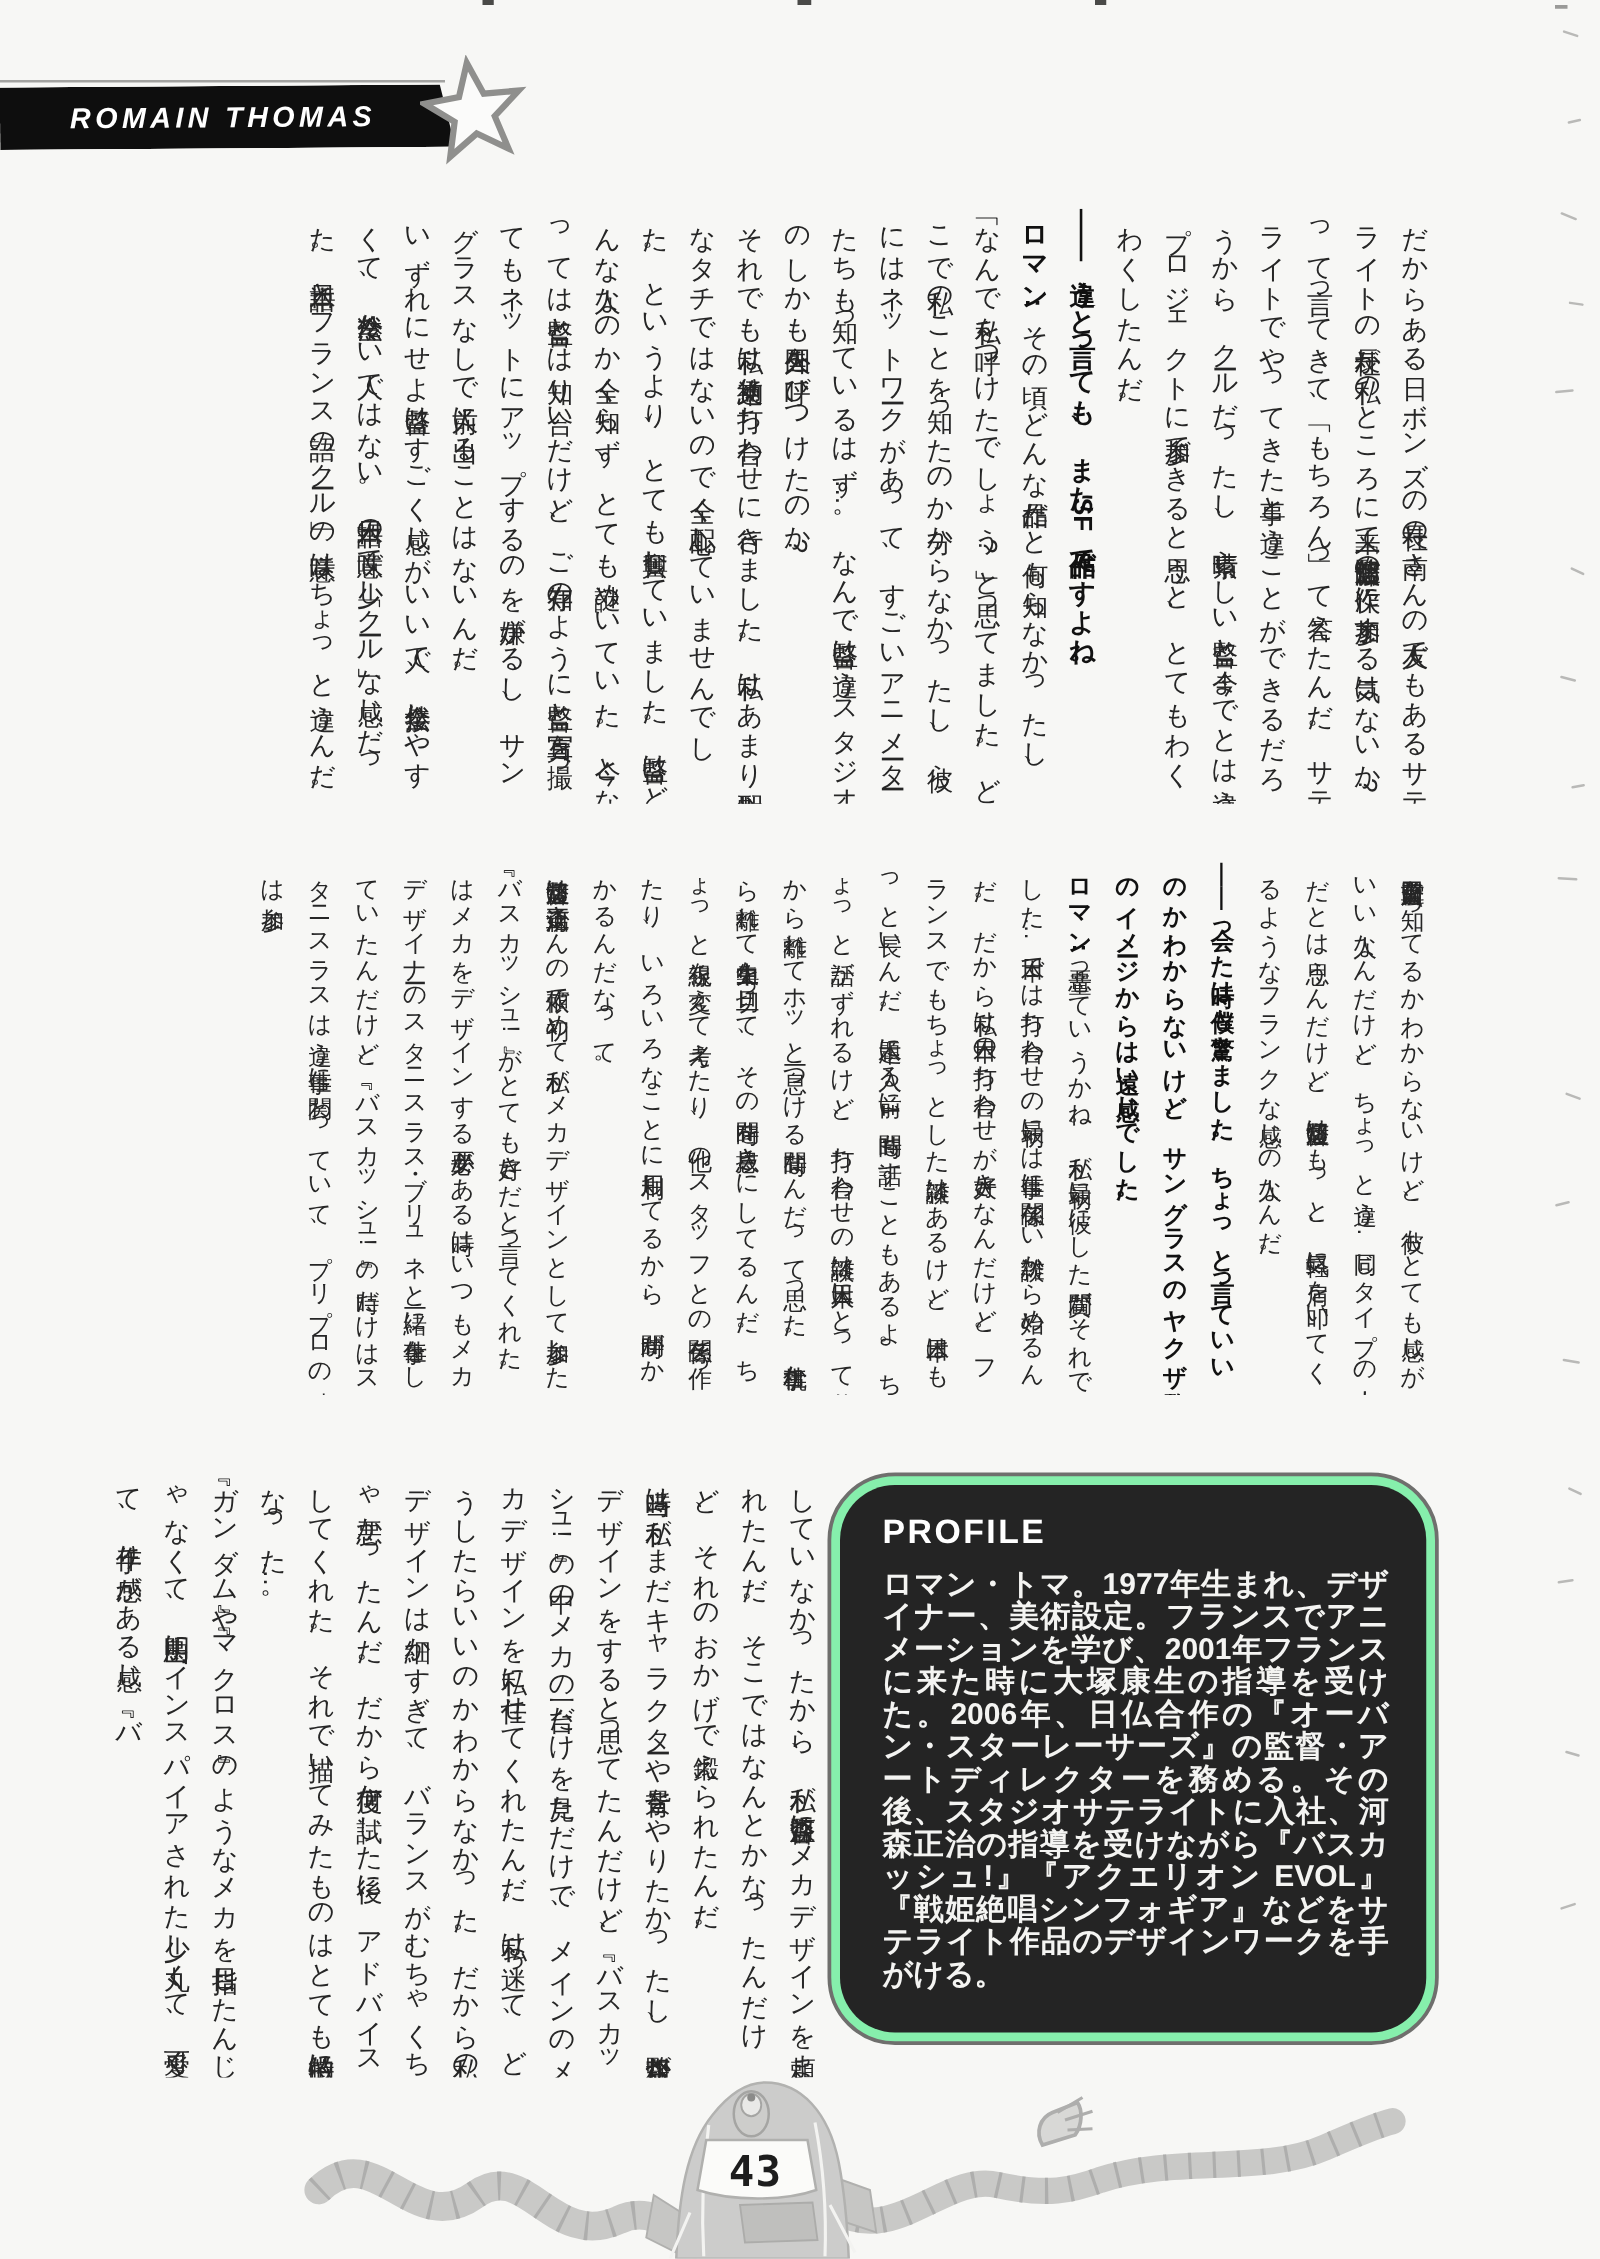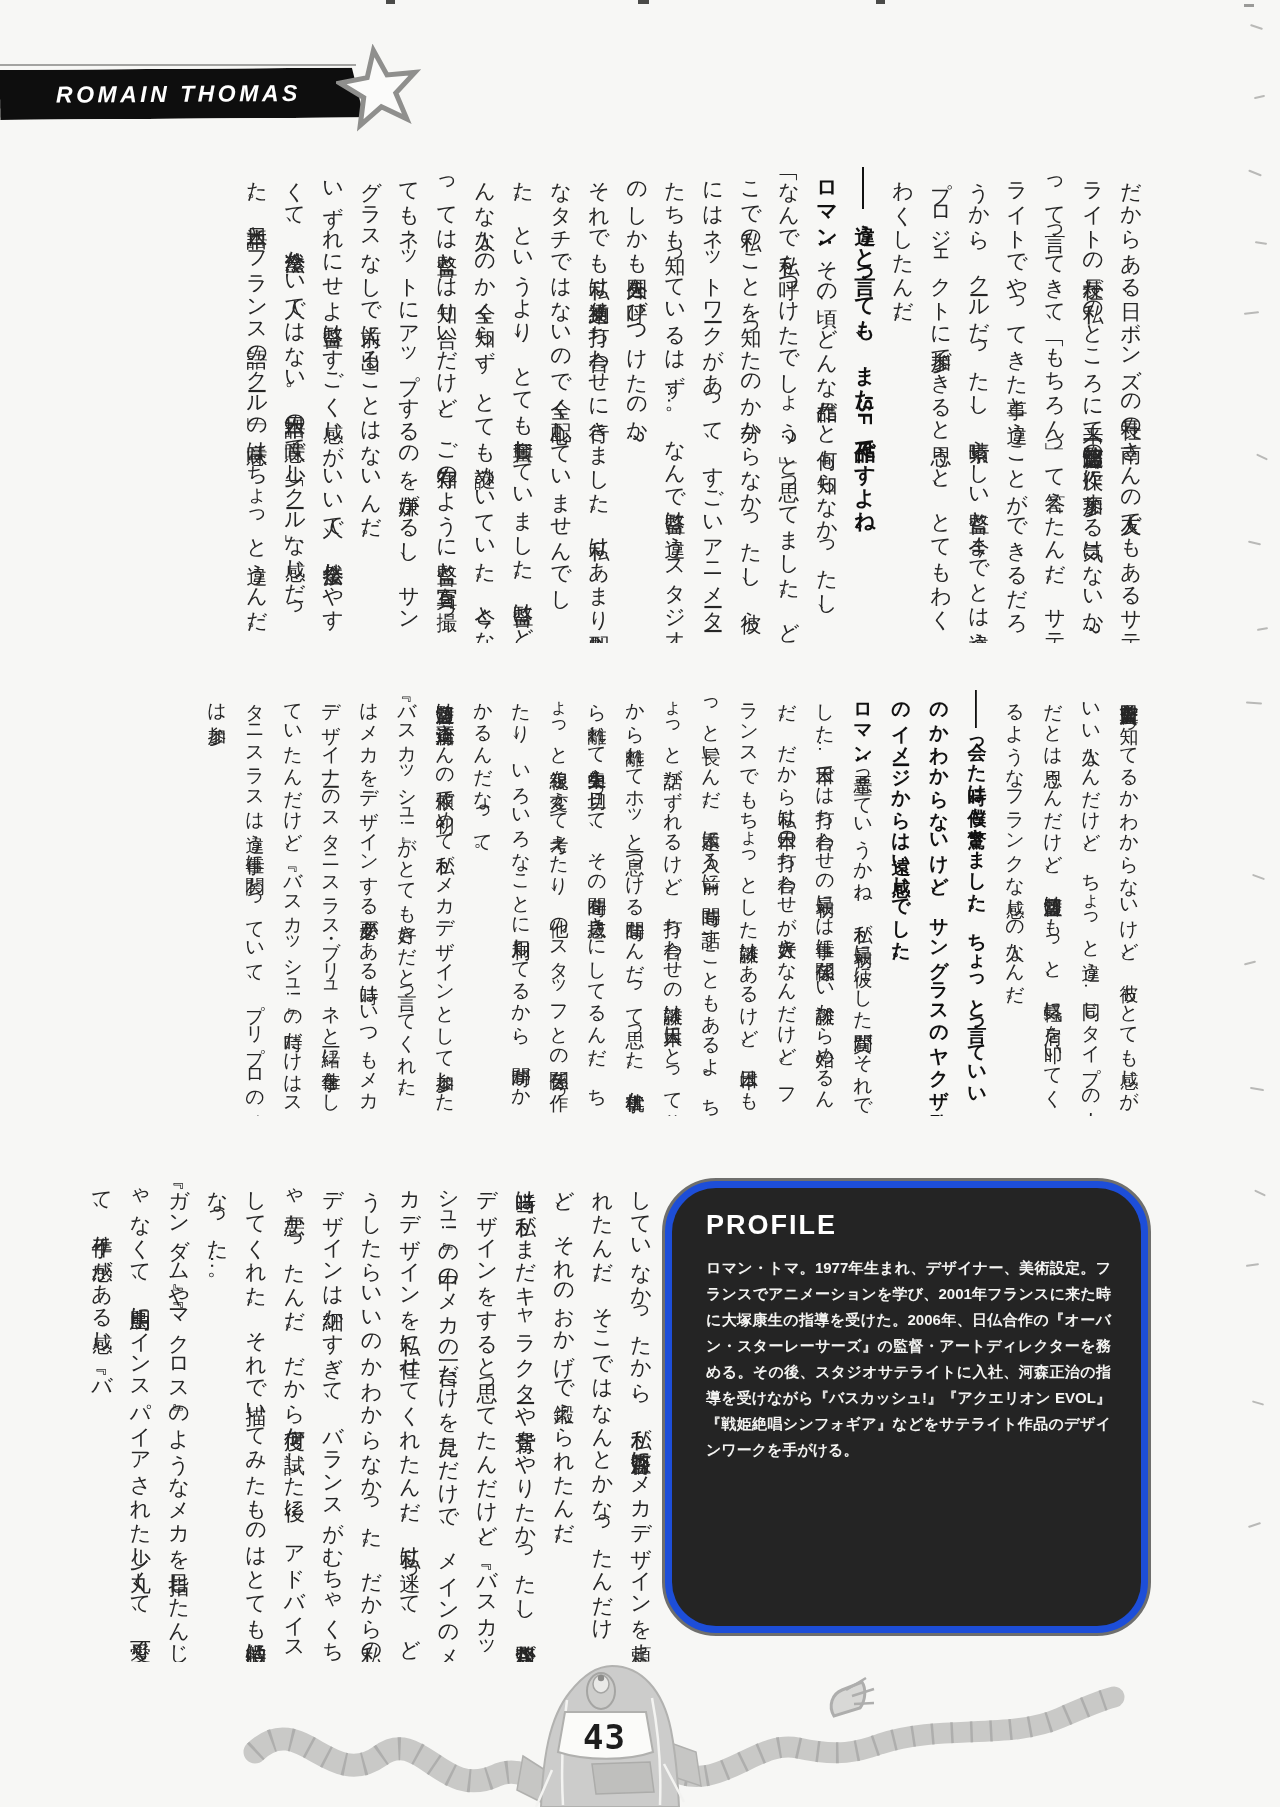--- a/index.html
+++ b/index.html
@@ -38,33 +38,33 @@
   .band p.q{font-weight:bold;color:#111;}
   .band b{font-weight:bold;color:#111;}
   .band1{left:58px;top:167px;width:1092px;height:476px;font-size:21px;line-height:38px;}
   .band2{left:58px;top:690px;width:1090px;height:426px;font-size:19px;line-height:38px;}
   .band3{left:58px;top:1176px;width:602px;height:486px;font-size:21px;line-height:38.5px;}
 
   
   .profile-frame{
     position:absolute;left:662px;top:1178px;width:489px;height:458px;
     box-sizing:border-box;border:3px solid #6f6f6d;border-radius:54px;
-    padding:7px;background:#1d4ed8;
+    padding:7px;background:#86efac;
   }
   .profile-box{
     width:100%;height:100%;box-sizing:border-box;
     background:#242424;border-radius:44px;
     padding:22px 30px 16px 34px;color:#f4f4f2;
   }
   .profile-title{
     margin:0 0 14px 0;font-size:27px;font-weight:bold;
     letter-spacing:2px;color:#ffffff;
   }
   .profile-body{
-    margin:0;font-size:15px;line-height:26px;font-weight:bold;
+    margin:0;font-size:24px;line-height:26px;font-weight:bold;
     text-align:justify;
   }
 
   
   .mecha-svg{position:absolute;left:230px;top:1652px;width:900px;height:155px;}
 
   
   .margin-marks i{position:absolute;display:block;background:#b9b9b7;height:2px;border-radius:1px;}
   .edge-ticks i{position:absolute;display:block;background:#4a4a48;}
 </style>

